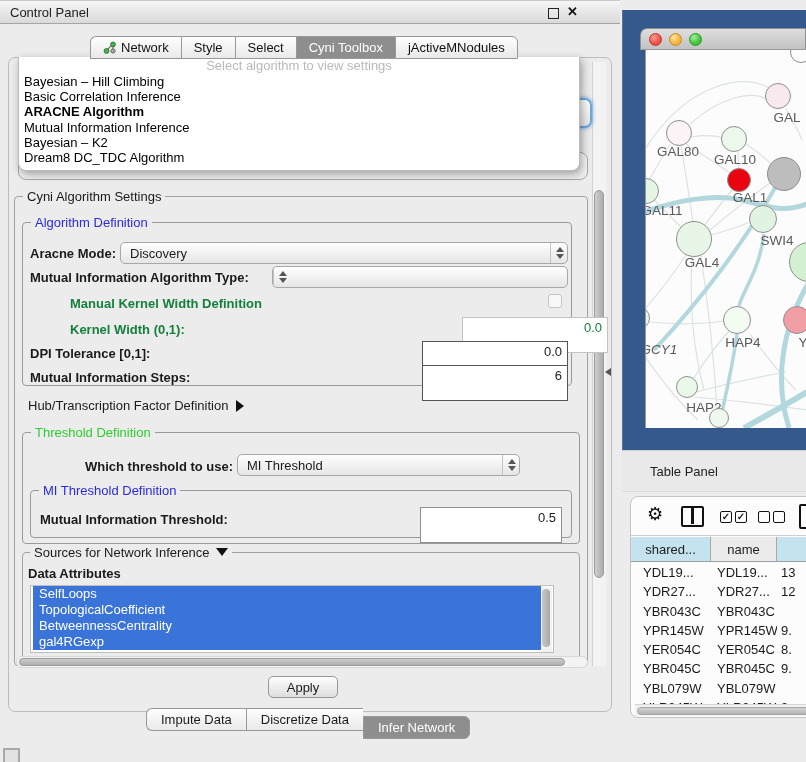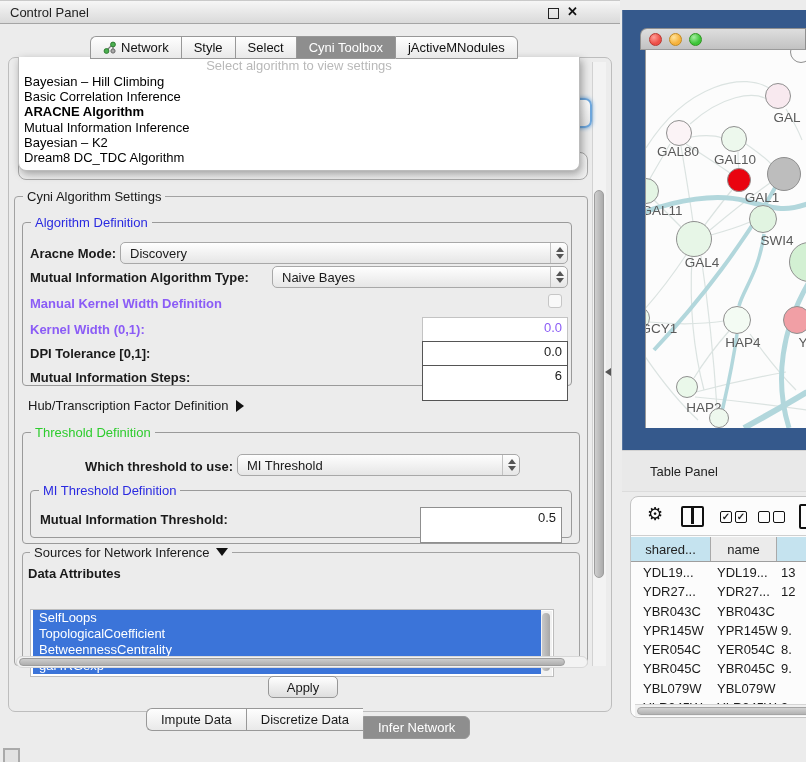--- a/index.html
+++ b/index.html
@@ -55,21 +55,21 @@
     border:1px solid #d8d8d8; border-radius:7px; }
   .h-thumb { left:2px; top:1px; width:546px; height:8px; border-radius:5px;
     background:linear-gradient(#cdcdcd,#aeaeae); border:1px solid #9d9d9d; }
 
   
   .group { border:1px solid #a2a2a2; border-radius:4px; }
   .gtitle { position:absolute; top:-8px; left:8px; background:#ececec; padding:0 4px; white-space:nowrap; }
   .blue-t { color:#2a2ae0; }
   .green-t { color:#2ecc2e; }
   .bold { font-weight:bold; }
-  .gray-t { color:#8b5cf6; }
+  .gray-t { color:#15803d;margin-left:40px; }
 
   
   .combo { background:linear-gradient(#fefefe,#e6e6e6); border:1px solid #a8a8a8;
     border-radius:5px; height:22px; display:flex; align-items:center; }
   .combo-text { padding-left:9px; flex:1; }
   .combo-arrows { width:17px; height:100%; border-left:1px solid #c2c2c2; position:relative; }
   .combo-arrows::before { content:""; position:absolute; left:5px; top:4px;
     border-left:4px solid transparent; border-right:4px solid transparent; border-bottom:5px solid #555; }
   .combo-arrows::after { content:""; position:absolute; left:5px; bottom:4px;
     border-left:4px solid transparent; border-right:4px solid transparent; border-top:5px solid #555; }
@@ -77,21 +77,21 @@
   .tfield { background:#fff; text-align:right; padding:2px 5px 0 0; height:36px; }
   .checkbox { width:14px; height:14px; background:#f8f8f8; border:1px solid #c6c6c6; border-radius:3px; }
 
   .tri-right { display:inline-block; width:0; height:0; border-top:6px solid transparent;
     border-bottom:6px solid transparent; border-left:8px solid #111; margin-left:8px; vertical-align:-2px; }
   .tri-down { display:inline-block; width:0; height:0; border-left:6px solid transparent;
     border-right:6px solid transparent; border-top:8px solid #111; margin-left:6px; vertical-align:1px; }
 
   
   .attr-list { left:30px; top:585px; width:524px; height:68px; background:#fff;
-    border:1px solid #bdbdbd; overflow:hidden;margin-top:24px; }
+    border:1px solid #bdbdbd; overflow:hidden; }
   .attr-item { height:16px; line-height:16px; padding-left:6px; color:#fff; background:#3b74d9;
     margin:0 12px 0 2px; }
   .attr-vtrack { position:absolute; right:1px; top:1px; width:11px; height:66px; background:#f2f2f2; }
   .attr-vthumb { position:absolute; right:2px; top:2px; width:8px; height:58px; border-radius:5px;
     background:linear-gradient(90deg,#c9c9c9,#a8a8a8); }
 
   .apply-btn { left:268px; top:676px; width:70px; height:22px; border:1px solid #979797;
     border-radius:5px; background:linear-gradient(#fefefe,#dedede); text-align:center; padding-top:3px; }
 
   .tabs-bottom { left:146px; top:708px; height:23px; display:flex; z-index:2;justify-content:center; }
@@ -211,21 +211,20 @@
 <div class="abs group" style="left:22px; top:222px; width:550px; height:164px; border-color:#9a9a9a;">
   <span class="gtitle blue-t">Algorithm Definition</span>
 </div>
 <span class="abs bold" style="left:30px; top:246px;">Aracne Mode:</span>
 <div class="abs combo" style="left:120px; top:242px; width:448px;">
   <span class="combo-text">Discovery</span>
   <span class="combo-arrows"></span>
 </div>
 <span class="abs bold" style="left:30px; top:270px;">Mutual Information Algorithm Type:</span>
 <div class="abs combo" style="left:272px; top:266px; width:296px;">
-  <span class="combo-text">Naive Bayes</span>
   <span class="combo-arrows"></span>
 </div>
 <span class="abs bold gray-t" style="left:30px; top:296px;">Manual Kernel Width Definition</span>
 <div class="abs checkbox" style="left:548px; top:294px;"></div>
 <span class="abs bold gray-t" style="left:30px; top:322px;">Kernel Width (0,1):</span>
 <div class="abs tfield gray-t" style="left:422px; top:317px; width:146px; border:1px solid #c3c3c3;">0.0</div>
 <span class="abs bold" style="left:30px; top:346px;">DPI Tolerance [0,1]:</span>
 <div class="abs tfield" style="left:422px; top:341px; width:146px; border:1px solid #555;">0.0</div>
 <span class="abs bold" style="left:30px; top:370px;">Mutual Information Steps:</span>
 <div class="abs tfield" style="left:422px; top:365px; width:146px; border:1px solid #555;">6</div>
@@ -327,31 +326,31 @@
     </g>
   </svg>
 <div class="net-node" style="left: 144px; top: -9px; width: 22px; height: 22px; background: rgb(251, 251, 251);"></div>
     <div class="net-node" style="left: 119px; top: 33px; width: 26px; height: 26px; background: rgb(248, 233, 239);"></div>
     <div class="net-label" style="left: 141px; top: 60px;">GAL</div>
     <div class="net-node" style="left: 20px; top: 70px; width: 26px; height: 26px; background: rgb(251, 243, 246);"></div>
     <div class="net-label" style="left: 32px; top: 94px;">GAL80</div>
     <div class="net-node" style="left: 75px; top: 76px; width: 26px; height: 26px; background: rgb(237, 248, 237);"></div>
     <div class="net-label" style="left: 89px; top: 102px;">GAL10</div>
     <div class="net-node" style="left: 81px; top: 118px; width: 24px; height: 24px; background: rgb(233, 4, 16);"></div>
-    <div class="net-label" style="left: 116px; top: 140px;">GAL1</div>
+    <div class="net-label" style="left: 104px; top: 140px;">GAL1</div>
     <div class="net-node" style="left: 121px; top: 107px; width: 34px; height: 34px; background: rgb(189, 189, 189);"></div>
     <div class="net-node" style="left: -13px; top: 128px; width: 26px; height: 26px; background: rgb(228, 245, 228);"></div>
     <div class="net-label" style="left: 16px; top: 153px;">GAL11</div>
     <div class="net-node" style="left: 103px; top: 155px; width: 28px; height: 28px; background: rgb(225, 244, 225);"></div>
     <div class="net-label" style="left: 131px; top: 183px;">SWI4</div>
     <div class="net-node" style="left: 30px; top: 171px; width: 36px; height: 36px; background: rgb(231, 246, 231);"></div>
     <div class="net-label" style="left: 56px; top: 205px;">GAL4</div>
     <div class="net-node" style="left: 143px; top: 192px; width: 40px; height: 40px; background: rgb(211, 240, 211);"></div>
     <div class="net-node" style="left: -20px; top: 256px; width: 24px; height: 24px; background: rgb(234, 247, 234);"></div>
-    <div class="net-label" style="left: 13px; top: 271px;">GCY1</div>
+    <div class="net-label" style="left: 13px; top: 292px; font-style: italic;">GCY1</div>
     <div class="net-node" style="left: 77px; top: 256px; width: 28px; height: 28px; background: rgb(243, 251, 243);"></div>
     <div class="net-label" style="left: 97px; top: 285px;">HAP4</div>
     <div class="net-node" style="left: 137px; top: 256px; width: 28px; height: 28px; background: rgb(241, 159, 165);"></div>
     <div class="net-label" style="left: 157px; top: 285px;">Y</div>
     <div class="net-node" style="left: 30px; top: 326px; width: 22px; height: 22px; background: rgb(234, 248, 234);"></div>
     <div class="net-label" style="left: 58px; top: 350px;">HAP2</div>
     <div class="net-node" style="left: 63px; top: 358px; width: 20px; height: 20px; background: rgb(238, 248, 238);"></div>
   </div>
 
 <div class="abs tp-bar">

